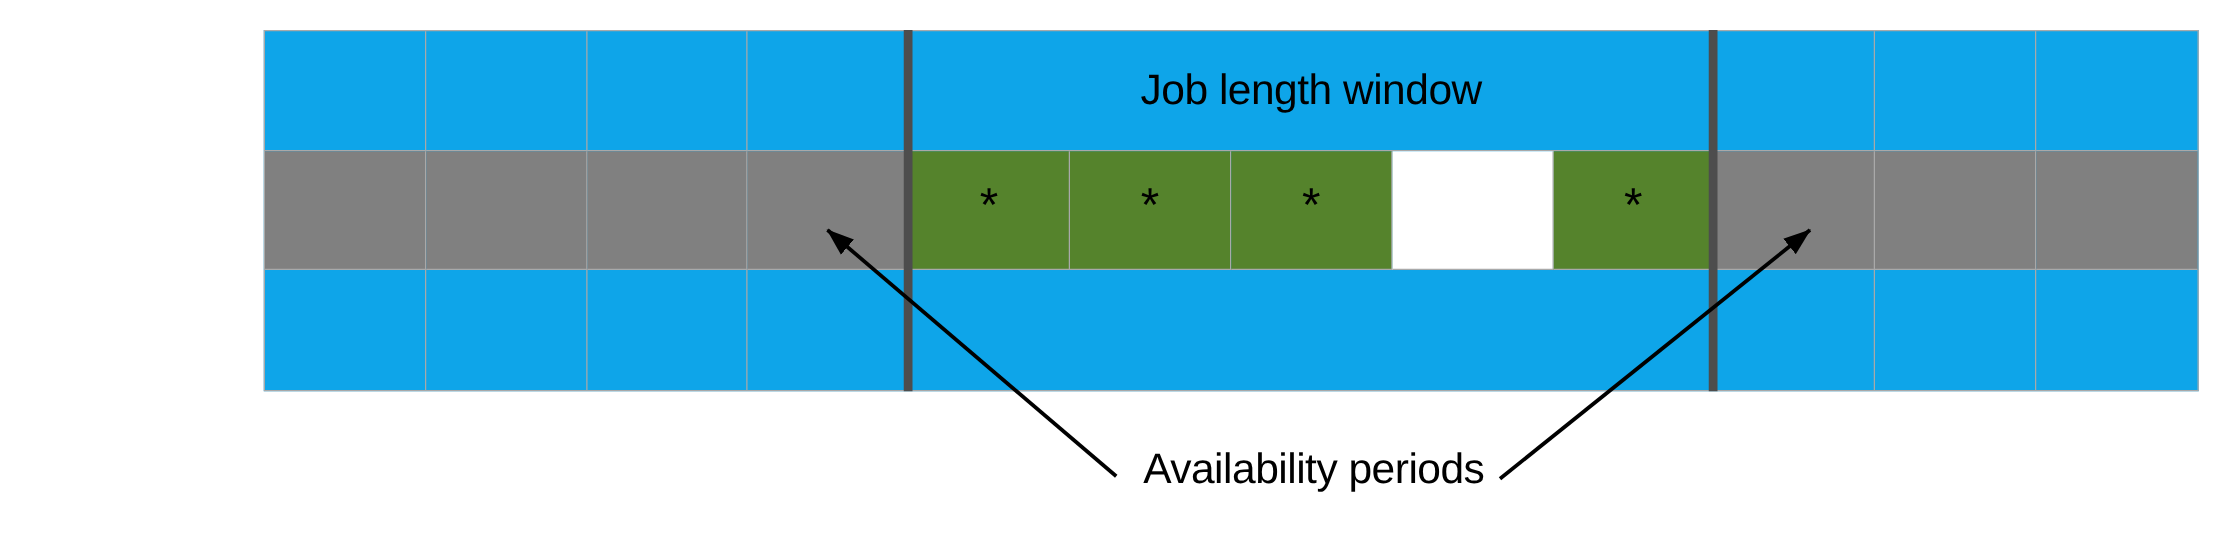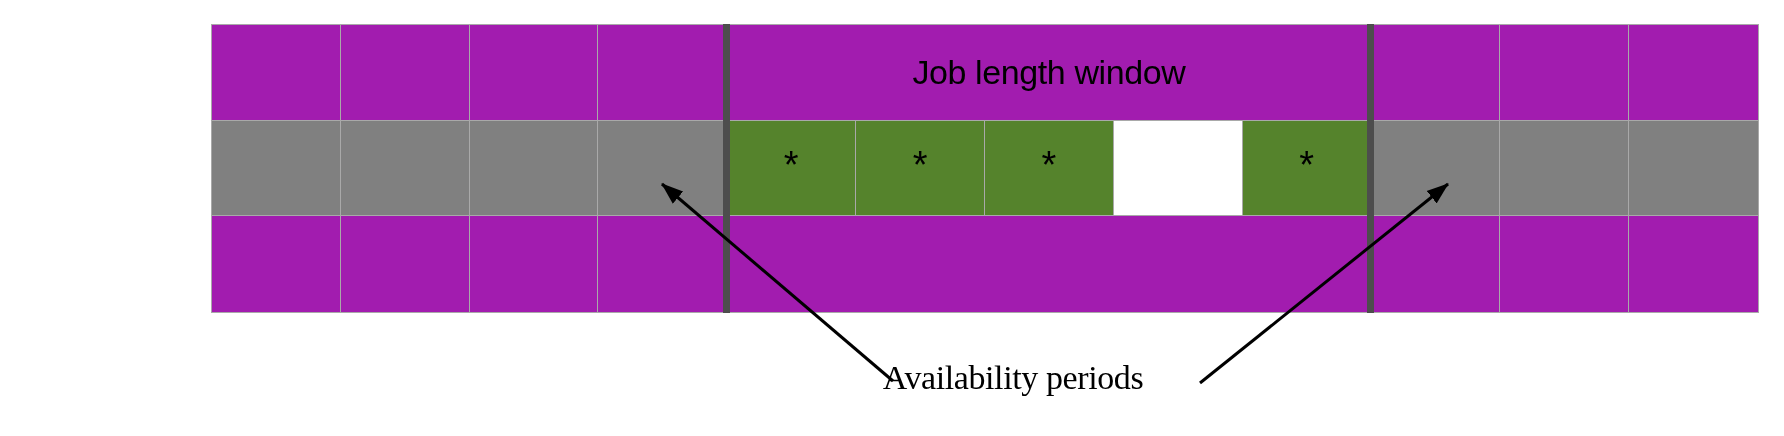--- a/index.html
+++ b/index.html
@@ -3,21 +3,21 @@
 <meta charset="utf-8">
 <style>
   html,body{margin:0;padding:0;background:#ffffff;}
   .canvas{
     position:relative;width:1784px;height:436px;background:var(--bg,#fff);
     font-family:"Liberation Sans",sans-serif;color:var(--text,#000);overflow:hidden;
   }
   .timeline-grid{
     position:absolute;left:211px;top:24px;width:1548px;height:289px;
     display:grid;grid-template-columns:repeat(12,1fr);grid-template-rows:repeat(3,1fr);
-    border:1px solid var(--grid-line,#a9a9a9);box-sizing:border-box;background:#a21caf;
+    border:1px solid var(--grid-line,#a9a9a9);box-sizing:border-box;background:#0ea5e9;
   }
   .cell{
     box-sizing:border-box;
     border-right:1px solid var(--grid-line,#a9a9a9);
     border-bottom:1px solid var(--grid-line,#a9a9a9);
     display:flex;align-items:center;justify-content:center;
   }
   .cell.nbr{border-right:none;}
   .cell.nbb{border-bottom:none;}
   .cell.available{background:var(--available,#808080);}
@@ -33,22 +33,22 @@
     position:absolute;top:24px;width:7px;height:289px;
     background:var(--window-bar,#4d4d4d);z-index:5;
   }
   .bar-left{left:723px;}
   .bar-right{left:1367px;}
   .candidate-label{
     position:absolute;left:0;top:122px;width:203px;height:93px;
     display:flex;align-items:center;justify-content:flex-end;
   }
   .availability-label{
-    position:absolute;left:813px;top:356px;width:400px;height:44px;
-    display:flex;align-items:center;justify-content:center;font-family:Liberation Serif, serif;
+    position:absolute;left:851px;top:356px;width:400px;height:44px;
+    display:flex;justify-content:center;
   }
   .arrow-layer{position:absolute;left:0;top:0;z-index:6;}
 </style>
 </head>
 <body>
 
 <div class="canvas">
 
 
   <div class="timeline-grid">

